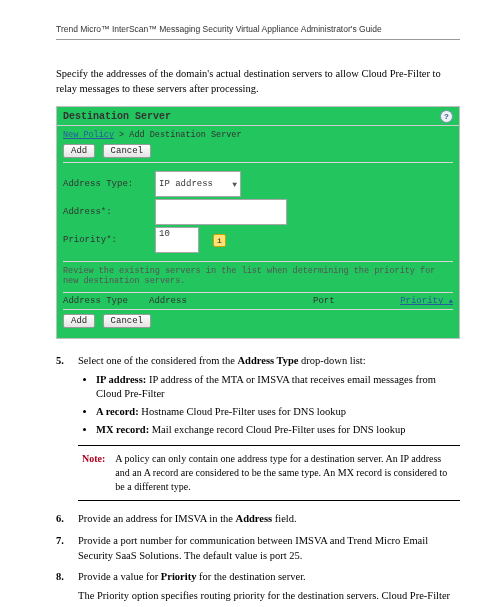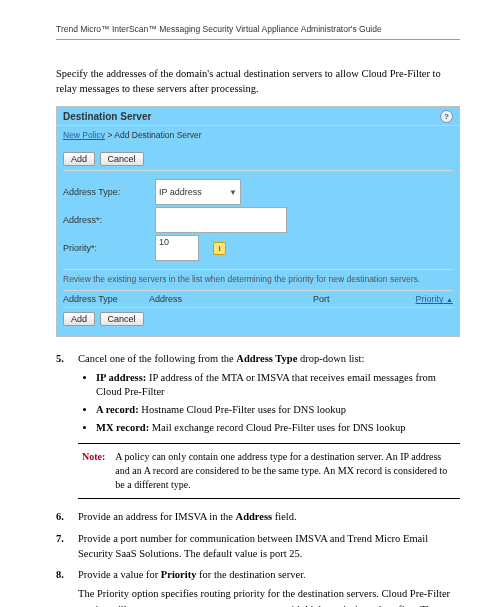--- a/index.html
+++ b/index.html
@@ -25,22 +25,22 @@
     margin-bottom: 26px;
   }
   .intro-para {
     font-size: 10.5px;
     line-height: 1.45;
     margin: 0 0 10px 0;
   }
   
   .figure {
     border: 1px solid #bfbfbf;
-    background: #7dd3fc;
-    font-family: Liberation Sans, sans-serif;
+    background: #22c55e;
+    font-family: Liberation Mono, monospace;
     font-size: 9px;
     color: #333;
     padding: 0;
     margin-bottom: 14px;
   }
   .fig-titlebar {
     display: flex;
     justify-content: space-between;
     align-items: center;
     padding: 3px 6px 2px 6px;
@@ -59,21 +59,21 @@
     color: #3b5b82;
     background: #eef2f7;
     font-weight: bold;
   }
   .fig-body {
     border-top: 1px solid #cfcfcf;
     padding: 4px 6px 6px 6px;
   }
   .breadcrumb {
     font-size: 8.5px;
-    margin-bottom: 12px;
+    margin-bottom: 4px;
   }
   .breadcrumb a { color: #2a5aa0; text-decoration: underline; }
   .btn {
     display: inline-block;
     font-size: 9px;
     padding: 1px 7px;
     border: 1px solid #9a9a9a;
     border-radius: 2px;
     background: linear-gradient(#fefefe, #e4e4e4);
     margin-right: 2px;
@@ -232,21 +232,21 @@
 
       <div class="btnrow" style="margin-top:4px;">
         <span class="btn">Add</span>
         <span class="btn">Cancel</span>
       </div>
     </div>
   </div>
 
   <ol class="steps">
     <li>
-      <span>Cancel one of the following from the </span><span class="b">Address Type</span><span> drop-down list:</span>
+      <span>Select one of the considered from the </span><span class="b">Address Type</span><span> drop-down list:</span>
       <ul class="sub">
         <li><span class="b">IP address:</span><span> IP address of the MTA or IMSVA that receives email messages from Cloud Pre-Filter</span></li>
         <li><span class="b">A record:</span><span> Hostname Cloud Pre-Filter uses for DNS lookup</span></li>
         <li><span class="b">MX record:</span><span> Mail exchange record Cloud Pre-Filter uses for DNS lookup</span></li>
       </ul>
     </li>
   </ol>
 
   <div class="note-box">
     <span class="note-label">Note:</span>

